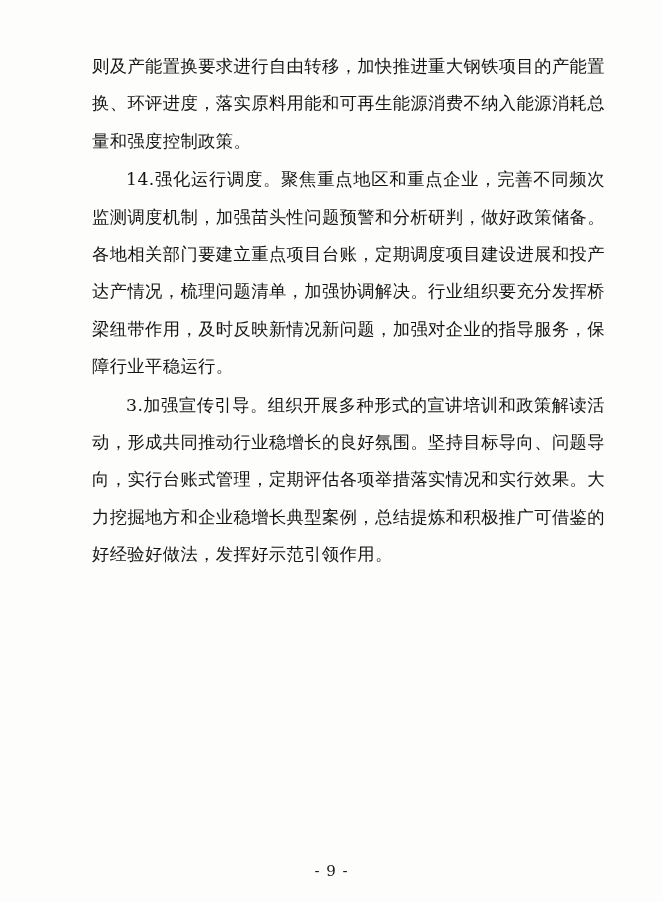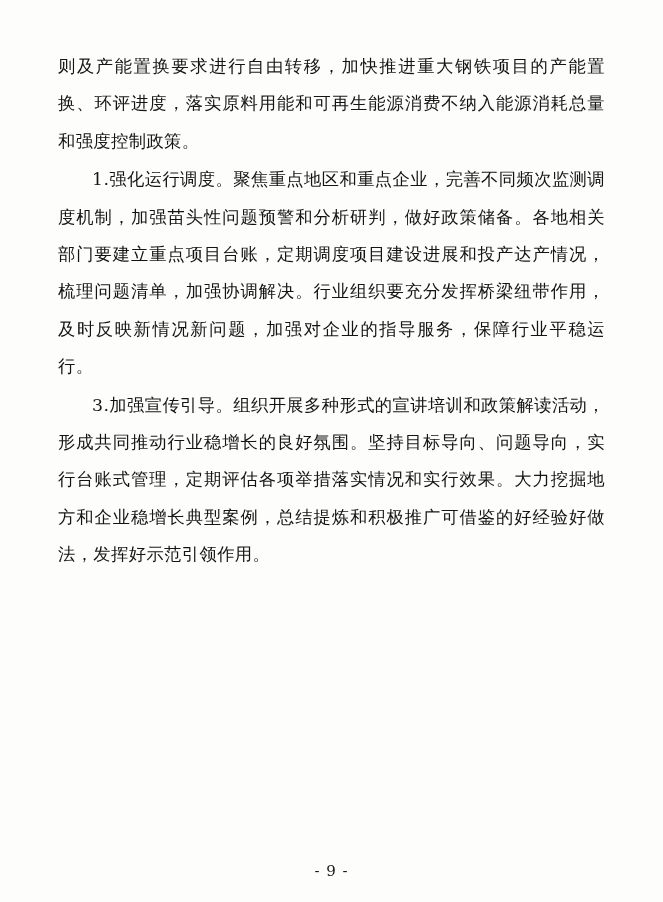--- a/index.html
+++ b/index.html
@@ -12,21 +12,21 @@
     background: #ffffff;
     font-family: "DejaVu Serif", serif;
     overflow: hidden;
   }
   .page {
     position: relative;
     width: 663px;
     height: 902px;
     background: #fdfdfc;
     box-sizing: border-box;
-    padding: 48px 58px 0 58px;
+    padding: 48px 58px 0 92px;
   }
   .doc-body {
     display: block;
   }
   .para {
     font-family: "DejaVu Serif", serif;
     font-size: 17.3px;
     line-height: 37.4px;
     color: #141414;
     text-align: justify;
@@ -49,17 +49,17 @@
     color: #1a1a1a;
     letter-spacing: 1px;
   }
 </style>
 </head>
 <body>
 
 <div class="page">
   <div class="doc-body">
     <p class="para">则及产能置换要求进行自由转移，加快推进重大钢铁项目的产能置换、环评进度，落实原料用能和可再生能源消费不纳入能源消耗总量和强度控制政策。</p>
-    <p class="para indent">1.强化运行调度。聚焦重点地区和重点企业，完善不同频次监测调度机制，加强苗头性问题预警和分析研判，做好政策储备。各地相关部门要建立重点项目台账，定期调度项目建设进展和投产达产情况，梳理问题清单，加强协调解决。行业组织要充分发挥桥梁纽带作用，及时反映新情况新问题，加强对企业的指导服务，保障行业平稳运行。</p>
+    <p class="para indent">14.强化运行调度。聚焦重点地区和重点企业，完善不同频次监测调度机制，加强苗头性问题预警和分析研判，做好政策储备。各地相关部门要建立重点项目台账，定期调度项目建设进展和投产达产情况，梳理问题清单，加强协调解决。行业组织要充分发挥桥梁纽带作用，及时反映新情况新问题，加强对企业的指导服务，保障行业平稳运行。</p>
     <p class="para indent">3.加强宣传引导。组织开展多种形式的宣讲培训和政策解读活动，形成共同推动行业稳增长的良好氛围。坚持目标导向、问题导向，实行台账式管理，定期评估各项举措落实情况和实行效果。大力挖掘地方和企业稳增长典型案例，总结提炼和积极推广可借鉴的好经验好做法，发挥好示范引领作用。</p>
   </div>
   <div class="footer">- 9 -</div>
 </div>
 
 </body></html>

